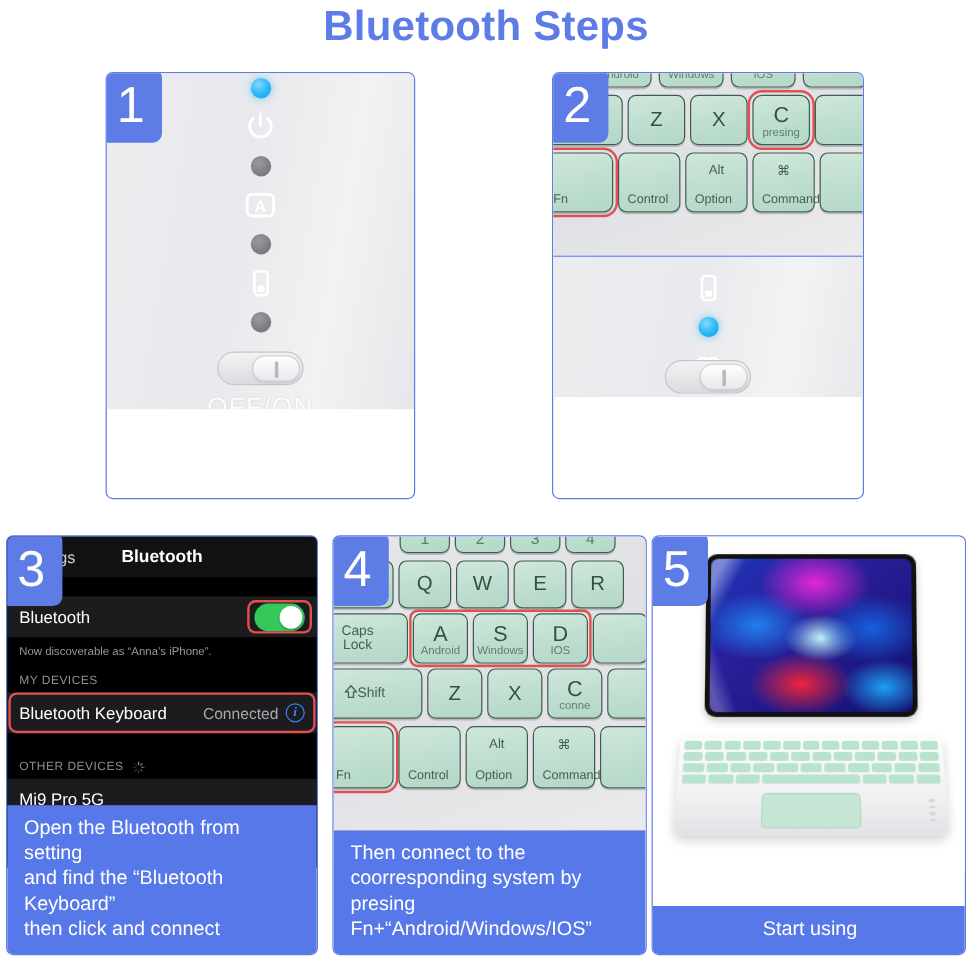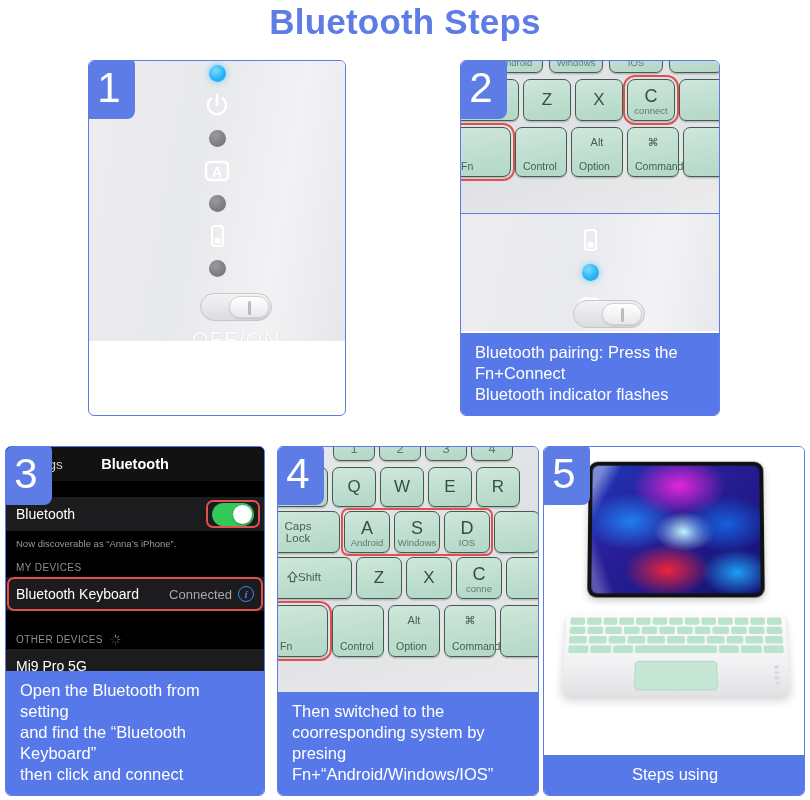--- a/index.html
+++ b/index.html
@@ -58,21 +58,21 @@
     position: absolute; left: 50%; transform: translateX(-50%);
     top: 4px; width: 56px;
     display: flex; flex-direction: column; align-items: center;
   }
   .led { width: 17px; height: 17px; border-radius: 50%; }
   .led.on  { background: radial-gradient(circle at 38% 32%, #7fd9ff 0%, #29b6f6 55%, #0aa3e6 100%); box-shadow: 0 0 7px rgba(41,182,246,.6); }
   .led.off { background: radial-gradient(circle at 38% 32%, #9a9a9e 0%, #7d7d83 60%, #6e6e74 100%); }
   .gi { width: 32px; height: 32px; display:block; }
   .sp8  { height: 8px; }
 
-  .slider-wrap { position:absolute; left:50%; transform:translateX(-50%); top:232px; width:104px;margin-left:19px; }
+  .slider-wrap { position:absolute; left:50%; transform:translateX(-50%); top:232px; width:104px; }
   .slider {
     width: 72px; height: 28px; margin: 0 auto;
     border-radius: 15px;
     background: linear-gradient(180deg,#f3f3f5,#dcdce0);
     border: 1px solid #c6c6cb;
     position: relative;
   }
   .slider .knob {
     position: absolute; right: 2px; top: 2px;
     width: 40px; height: 22px; border-radius: 12px;
@@ -304,21 +304,21 @@
           <div class="kbl">Shift</div>
         </div>
         <div class="key" style="left:62px; top:18px; width:48px; height:42px;">
           <div class="kc">Z</div>
         </div>
         <div class="key" style="left:114px; top:18px; width:48px; height:42px;">
           <div class="kc">X</div>
         </div>
         <div class="key hl" style="left:166px; top:18px; width:48px; height:42px;">
           <div class="kmain">C</div>
-          <div class="ksub">connect</div>
+          <div class="ksub">presing</div>
         </div>
         <div class="key" style="left:218px; top:18px; width:48px; height:42px;"></div>
 
         <div class="key hl" style="left:-8px; top:66px; width:58px; height:50px;">
           <div class="kbl">Fn</div>
         </div>
         <div class="key" style="left:54px; top:66px; width:52px; height:50px;">
           <div class="kbl">Control</div>
         </div>
         <div class="key" style="left:110px; top:66px; width:52px; height:50px;">
@@ -347,23 +347,20 @@
           </svg>
         </div>
         <div class="slider-wrap" style="top:86px;">
           <div class="slider">
             <div class="knob"></div>
           </div>
 
         </div>
       </div>
     </div>
-    <div class="caption">Bluetooth pairing: Press the
-Fn+Connect
-Bluetooth indicator flashes</div>
     <div class="badge">2</div>
   </div>
 
   <div class="card" id="card3">
     <div class="stage">
       <div class="ios">
         <div class="ios-nav">
           <span class="ios-back">Settings</span>
           <span class="ios-navtitle">Bluetooth</span>
         </div>
@@ -511,21 +508,21 @@
       <div class="key" style="left:110px; top:158px; width:52px; height:52px;">
         <div class="ktopmid">Alt</div>
         <div class="kbl">Option</div>
       </div>
       <div class="key" style="left:166px; top:158px; width:52px; height:52px;">
         <div class="ktopmid">⌘</div>
         <div class="kbl">Command</div>
       </div>
       <div class="key" style="left:222px; top:158px; width:56px; height:52px;"></div>
     </div>
-    <div class="caption">Then switched to the
+    <div class="caption">Then connect to the
 coorresponding system by presing
 Fn+“Android/Windows/IOS”</div>
     <div class="badge">4</div>
   </div>
 
   <div class="card" id="card5">
     <div class="stage">
       <div class="ipad">
         <div class="ipad-screen"></div>
       </div>
@@ -585,17 +582,17 @@
         </div>
         <div class="kb5-pad"></div>
         <div class="kb5-dots">
           <i></i>
             <i></i>
             <i></i>
             <i></i>
         </div>
       </div>
     </div>
-    <div class="caption center">Steps using</div>
+    <div class="caption center">Start using</div>
     <div class="badge">5</div>
   </div>
 
 </div>
 
 </body></html>

